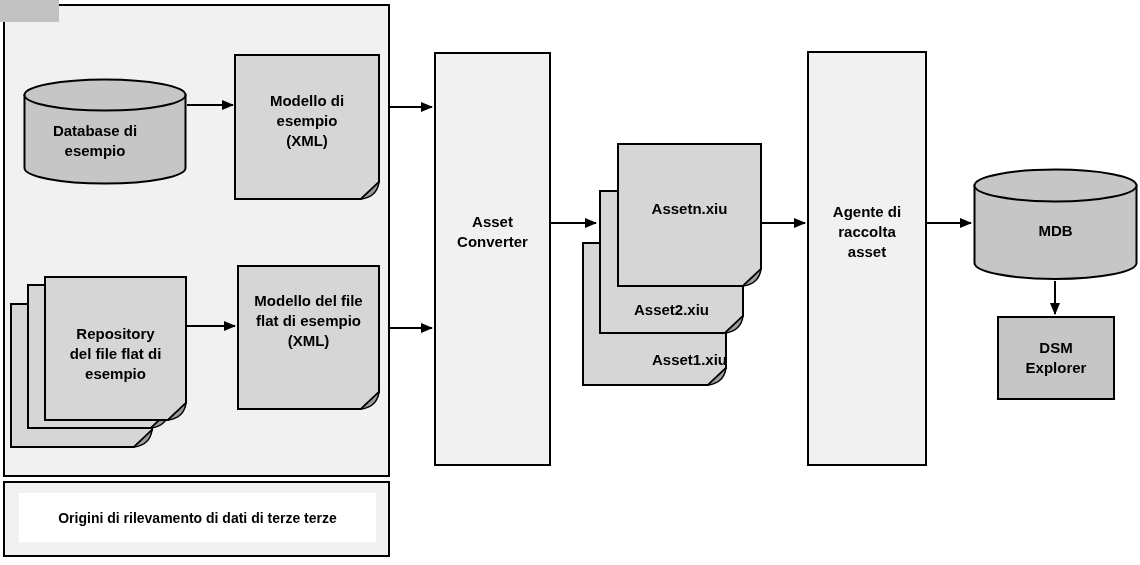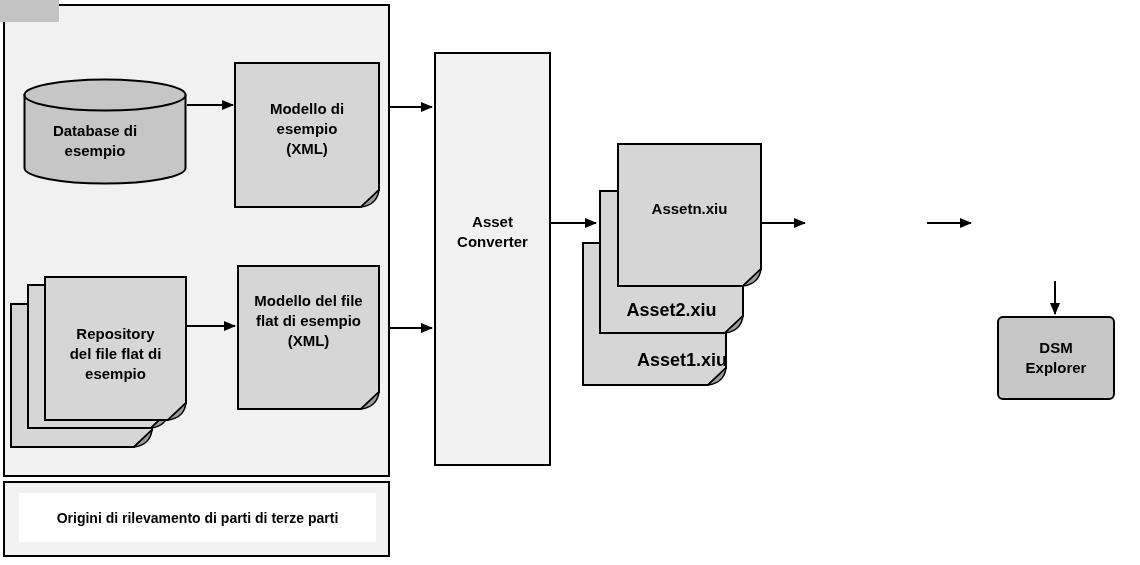--- a/index.html
+++ b/index.html
@@ -3,33 +3,33 @@
 <meta charset="utf-8">
 <style>
   html,body{margin:0;padding:0;background:#fff;}
   #canvas{
     position:relative;width:1140px;height:565px;background:var(--page_bg,#fff);
     font-family:"Liberation Sans",sans-serif;overflow:hidden;
   }
   .box{position:absolute;box-sizing:border-box;border:2px solid var(--line,#000);}
   .group-fill{background:var(--group_fill,#f1f1f1);}
   .process-fill{background:var(--process_fill,#f1f1f1);}
-  .solid-fill{background:var(--dsm_fill,#c6c6c6);border-radius:6px;}
+  .solid-fill{background:var(--dsm_fill,#c6c6c6);}
   .node{position:absolute;}
   .node svg{position:absolute;left:0;top:0;}
   .label{
     position:absolute;inset:0;display:flex;align-items:center;justify-content:center;
     text-align:center;white-space:pre-line;color:#000;
     font-weight:bold;font-size:15px;line-height:20px;
   }
   .label.pad-b{padding-bottom:12px;}
   .label.high{height:87%;}
   .strip-label{
     position:absolute;left:0;right:0;text-align:center;color:#000;
-    font-weight:bold;font-size:18px;line-height:20px;white-space:pre-line;
+    font-weight:bold;font-size:15px;line-height:20px;white-space:pre-line;
   }
   #arrows{position:absolute;left:0;top:0;pointer-events:none;}
   #corner-artifact{
     position:absolute;left:0;top:0;width:59px;height:22px;
     background:var(--corner_fill,#c2c2c2);z-index:30;
   }
   #caption-white{
     position:absolute;left:14px;top:10px;width:357px;height:49px;background:#fff;
     display:flex;align-items:center;justify-content:center;text-align:center;
     font-weight:bold;font-size:14px;color:#000;
@@ -37,21 +37,21 @@
   .z1{z-index:1}.z2{z-index:2}.z3{z-index:3}
 </style>
 </head>
 <body>
 
 <div id="canvas">
 
   <div class="box group-fill" style="left:3px;top:4px;width:387px;height:473px;"></div>
 
   <div class="box group-fill" style="left:3px;top:481px;width:387px;height:76px;">
-    <div id="caption-white">Origini di rilevamento di parti di terze parti</div>
+    <div id="caption-white">Origini di rilevamento di dati di terze terze</div>
   </div>
 
   <svg id="arrows" width="1140" height="565">
     <defs>
       <marker id="ah" viewBox="0 0 12 10" refX="11" refY="5" markerWidth="12" markerHeight="10" orient="auto" markerUnits="userSpaceOnUse">
         <path d="M0,0 L12,5 L0,10 Z" fill="#000"></path>
       </marker>
     </defs>
     <g stroke="#000" stroke-width="2">
       <line x1="187" y1="105" x2="233" y2="105" marker-end="url(#ah)"></line>
@@ -67,21 +67,21 @@
 
   <div class="node" style="left:23px;top:78px;width:144px;height:107px;">
     <svg width="164" height="107" viewBox="0 0 164 107">
       <path d="M1.5,17 L1.5,90 A80.5,15.5 0 0 0 162.5,90 L162.5,17 Z" style="fill:var(--cylinder_fill);stroke:var(--line);stroke-width:2"></path>
       <ellipse cx="82" cy="17" rx="80.5" ry="15.5" style="fill:var(--cylinder_fill);stroke:var(--line);stroke-width:2"></ellipse>
     </svg>
     <div class="label" style="top:59%;height:40px;transform:translateY(-50%);inset-inline:0;">Database di
 esempio</div>
   </div>
 
-  <div class="node" style="left:234px;top:62px;width:146px;height:146px;">
+  <div class="node" style="left:234px;top:54px;width:146px;height:146px;">
     <svg width="146" height="146" viewBox="0 0 146 146">
       <path d="M1,1 H145 V128 L127,145 H1 Z" style="fill:var(--doc_fill);stroke:var(--line);stroke-width:2"></path>
       <path d="M127,145 L145,128 Q143,143 127,145 Z" style="fill:var(--fold_fill);stroke:var(--line);stroke-width:1.5"></path>
     </svg>
     <div class="label pad-b">Modello di
 esempio
 (XML)</div>
   </div>
 
   <div class="node z1" style="left:10px;top:303px;width:143px;height:145px;">
@@ -136,21 +136,33 @@
     <div class="strip-label" style="bottom:14px;">Asset2.xiu</div>
   </div>
   <div class="node z3" style="left:617px;top:143px;width:145px;height:144px;text-decoration:underline;">
     <svg width="145" height="144" viewBox="0 0 145 144">
       <path d="M1,1 H144 V126 L126,143 H1 Z" style="fill:var(--doc_fill);stroke:var(--line);stroke-width:2"></path>
       <path d="M126,143 L144,126 Q142,141 126,143 Z" style="fill:var(--fold_fill);stroke:var(--line);stroke-width:1.5"></path>
     </svg>
     <div class="label pad-b">Assetn.xiu</div>
   </div>
 
+  <div class="box process-fill" style="left:807px;top:51px;width:120px;height:415px;">
+    <div class="label high">Agente di
+raccolta
+asset</div>
+  </div>
 
+  <div class="node" style="left:973px;top:168px;width:165px;height:114px;">
+    <svg width="165" height="114" viewBox="0 0 165 114">
+      <path d="M1.5,17.5 L1.5,95 A81,16 0 0 0 163.5,95 L163.5,17.5 Z" style="fill:var(--cylinder_fill);stroke:var(--line);stroke-width:2"></path>
+      <ellipse cx="82.5" cy="17.5" rx="81" ry="16" style="fill:var(--cylinder_fill);stroke:var(--line);stroke-width:2"></ellipse>
+    </svg>
+    <div class="label" style="top:55%;height:20px;transform:translateY(-50%);inset-inline:0;">MDB</div>
+  </div>
 
   <div class="box solid-fill" style="left:997px;top:316px;width:118px;height:84px;">
     <div class="label">DSM
 Explorer</div>
   </div>
 
   <div id="corner-artifact"></div>
 
 </div>
 

